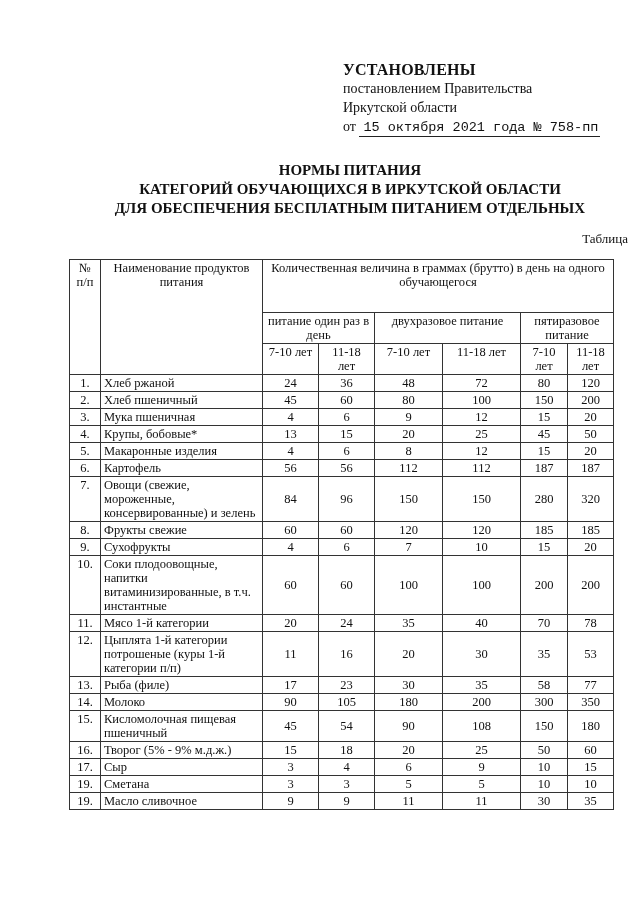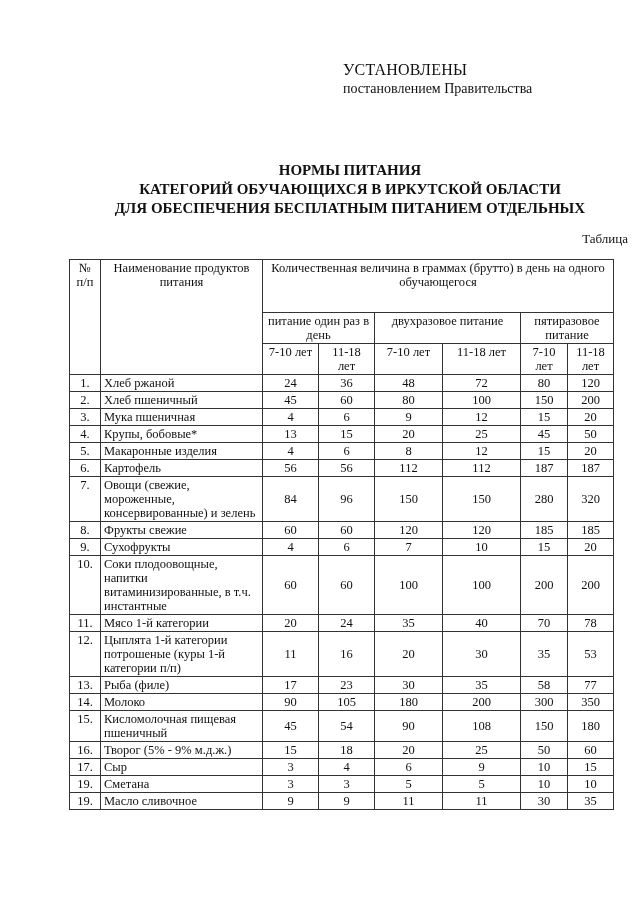--- a/index.html
+++ b/index.html
@@ -1,39 +1,44 @@
 <!DOCTYPE html>
 <html><head>
 <meta charset="utf-8">
 <style>
   html, body { margin: 0; padding: 0; background: #ffffff; }
   body { width: 640px; height: 901px; position: relative; overflow: hidden;
          font-family: "Liberation Serif", serif; color: #111; }
   .approved { position: absolute; left: 343px; top: 60px; font-size: 14px; line-height: 19px; }
-  .approved .t1 { font-size: 16px; letter-spacing: 0.2px; }
+  .approved .t1 { font-size: 16px; letter-spacing: 0.2px; font-weight: bold; }
   .approved .date-line { white-space: nowrap; }
   .approved .mono { font-family: "Liberation Mono", monospace; font-size: 13.5px;
                     display: inline-block; border-bottom: 1px solid #222; padding: 0 2px 0 4px; line-height: 16px; }
   .title { position: absolute; left: 60px; width: 580px; top: 161px; text-align: center;
            font-weight: bold; font-size: 15px; line-height: 19px; }
   .table-label { position: absolute; right: 12px; top: 231px; font-size: 13px; }
   table.norms { position: absolute; left: 69px; top: 259px; border-collapse: collapse;
                 font-size: 12.5px; line-height: 14px; }
   table.norms td { border: 1px solid #333; padding: 1px 3px; vertical-align: top; }
   table.norms td.num { text-align: center; }
   table.norms td.val { text-align: center; vertical-align: middle; }
   table.norms td.center { text-align: center; margin-top: 7px; }
   .hdr-qty { height: 50px; }
 </style>
 </head>
 <body>
 
 <div class="approved">
   <div class="t1">УСТАНОВЛЕНЫ</div>
   <div>постановлением Правительства</div>
+  <div>Иркутской области</div>
+  <div class="date-line">
+    <span>от</span>
+    <span class="mono">15 октября 2021 года № 758-пп</span>
+  </div>
 </div>
 
 <div class="title">
   <div>НОРМЫ ПИТАНИЯ</div>
   <div>КАТЕГОРИЙ ОБУЧАЮЩИХСЯ В ИРКУТСКОЙ ОБЛАСТИ</div>
   <div>ДЛЯ ОБЕСПЕЧЕНИЯ БЕСПЛАТНЫМ ПИТАНИЕМ ОТДЕЛЬНЫХ</div>
 </div>
 
 <div class="table-label">Таблица</div>
 

